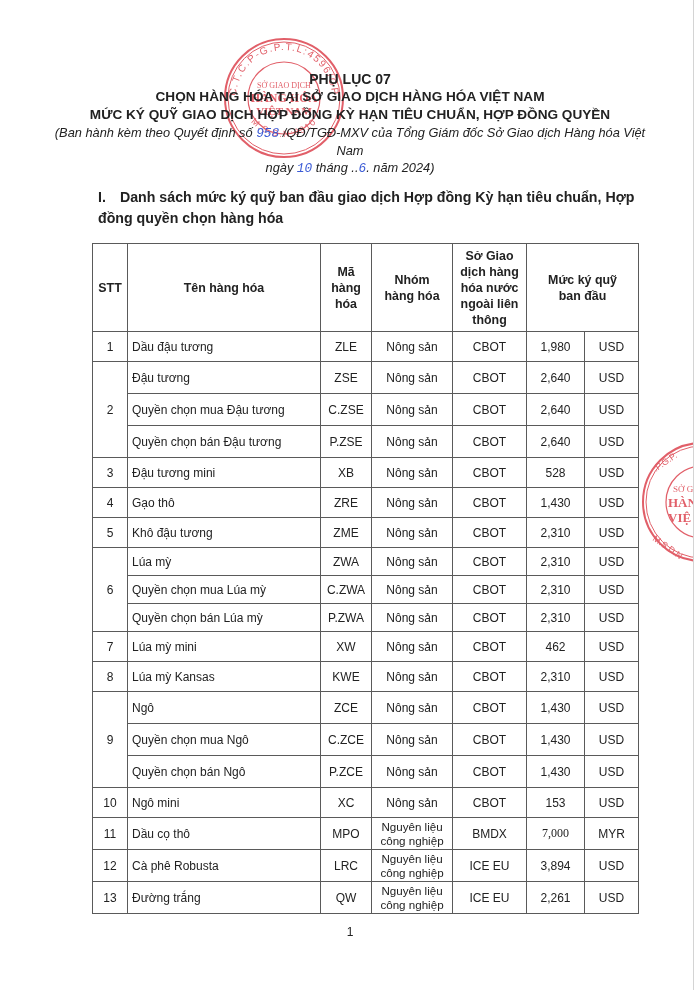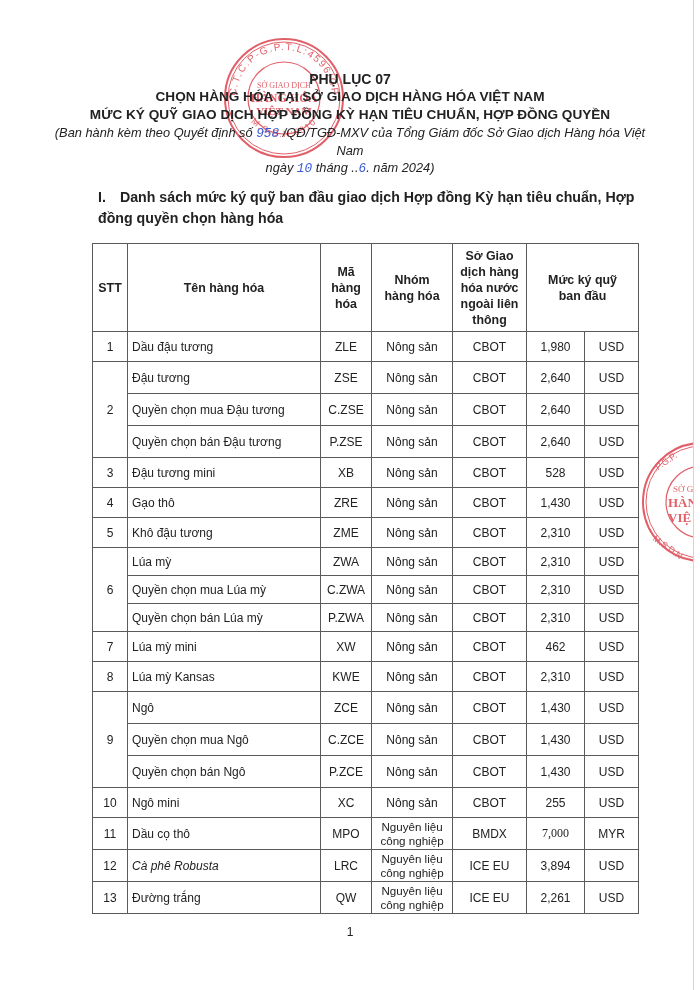--- a/index.html
+++ b/index.html
@@ -233,35 +233,35 @@
         <td style="height: 31px;">CBOT</td>
         <td style="height: 31px;">1,430</td>
         <td style="height: 31px;">USD</td>
       </tr>
       <tr>
         <td rowspan="1">10</td>
         <td class="name" style="height: 27px;">Ngô mini</td>
         <td style="height: 27px;">XC</td>
         <td style="height: 27px;">Nông sản</td>
         <td style="height: 27px;">CBOT</td>
-        <td style="height: 27px;">255</td>
+        <td style="height: 27px;">153</td>
         <td style="height: 27px;">USD</td>
       </tr>
       <tr>
         <td rowspan="1">11</td>
         <td class="name" style="height: 31px;">Dầu cọ thô</td>
         <td style="height: 31px;">MPO</td>
         <td class="grp2" style="height: 31px;">Nguyên liệu công nghiệp</td>
         <td style="height: 31px; margin-left: 16px;">BMDX</td>
         <td style="height: 31px; font-family: Liberation Serif, serif;">7,000</td>
         <td style="height: 31px;">MYR</td>
       </tr>
       <tr>
         <td rowspan="1">12</td>
-        <td class="name" style="height: 31px; font-style: italic;">Cà phê Robusta</td>
+        <td class="name" style="height: 31px;">Cà phê Robusta</td>
         <td style="height: 31px;">LRC</td>
         <td class="grp2" style="height: 31px;">Nguyên liệu công nghiệp</td>
         <td style="height: 31px;">ICE EU</td>
         <td style="height: 31px; margin-left: 29px;">3,894</td>
         <td style="height: 31px;">USD</td>
       </tr>
       <tr>
         <td rowspan="1">13</td>
         <td class="name" style="height: 31px;">Đường trắng</td>
         <td style="height: 31px;">QW</td>

